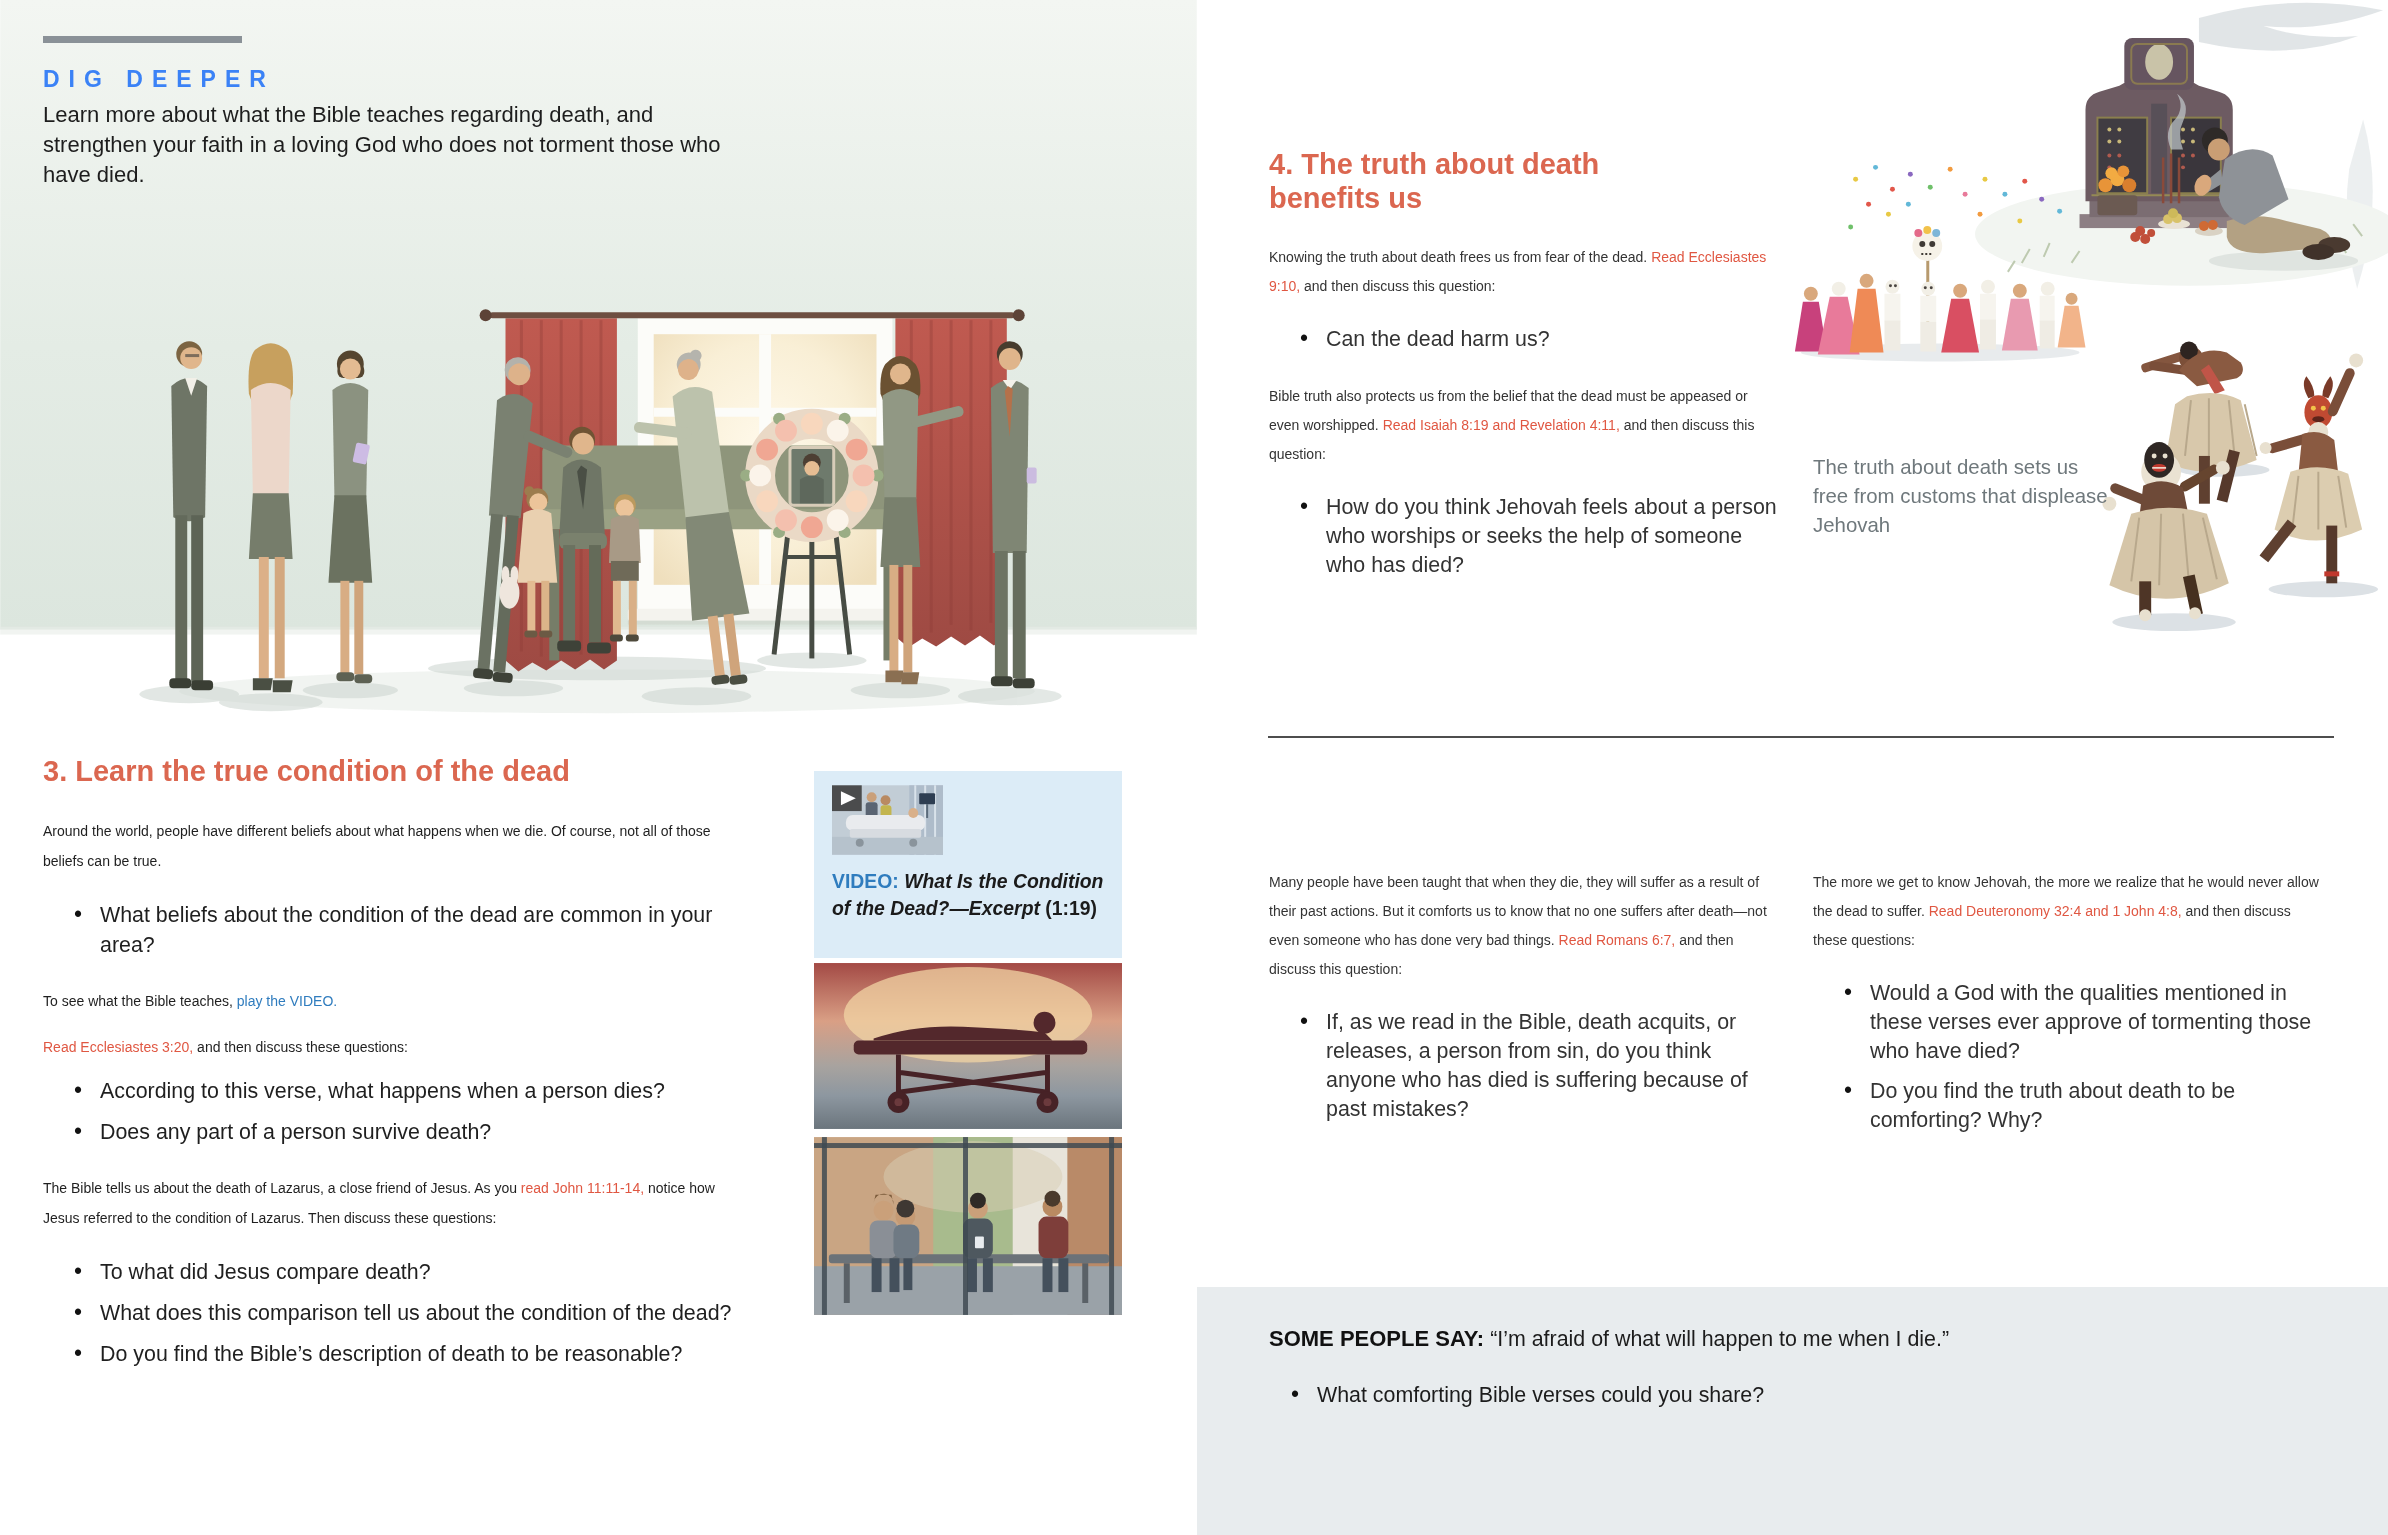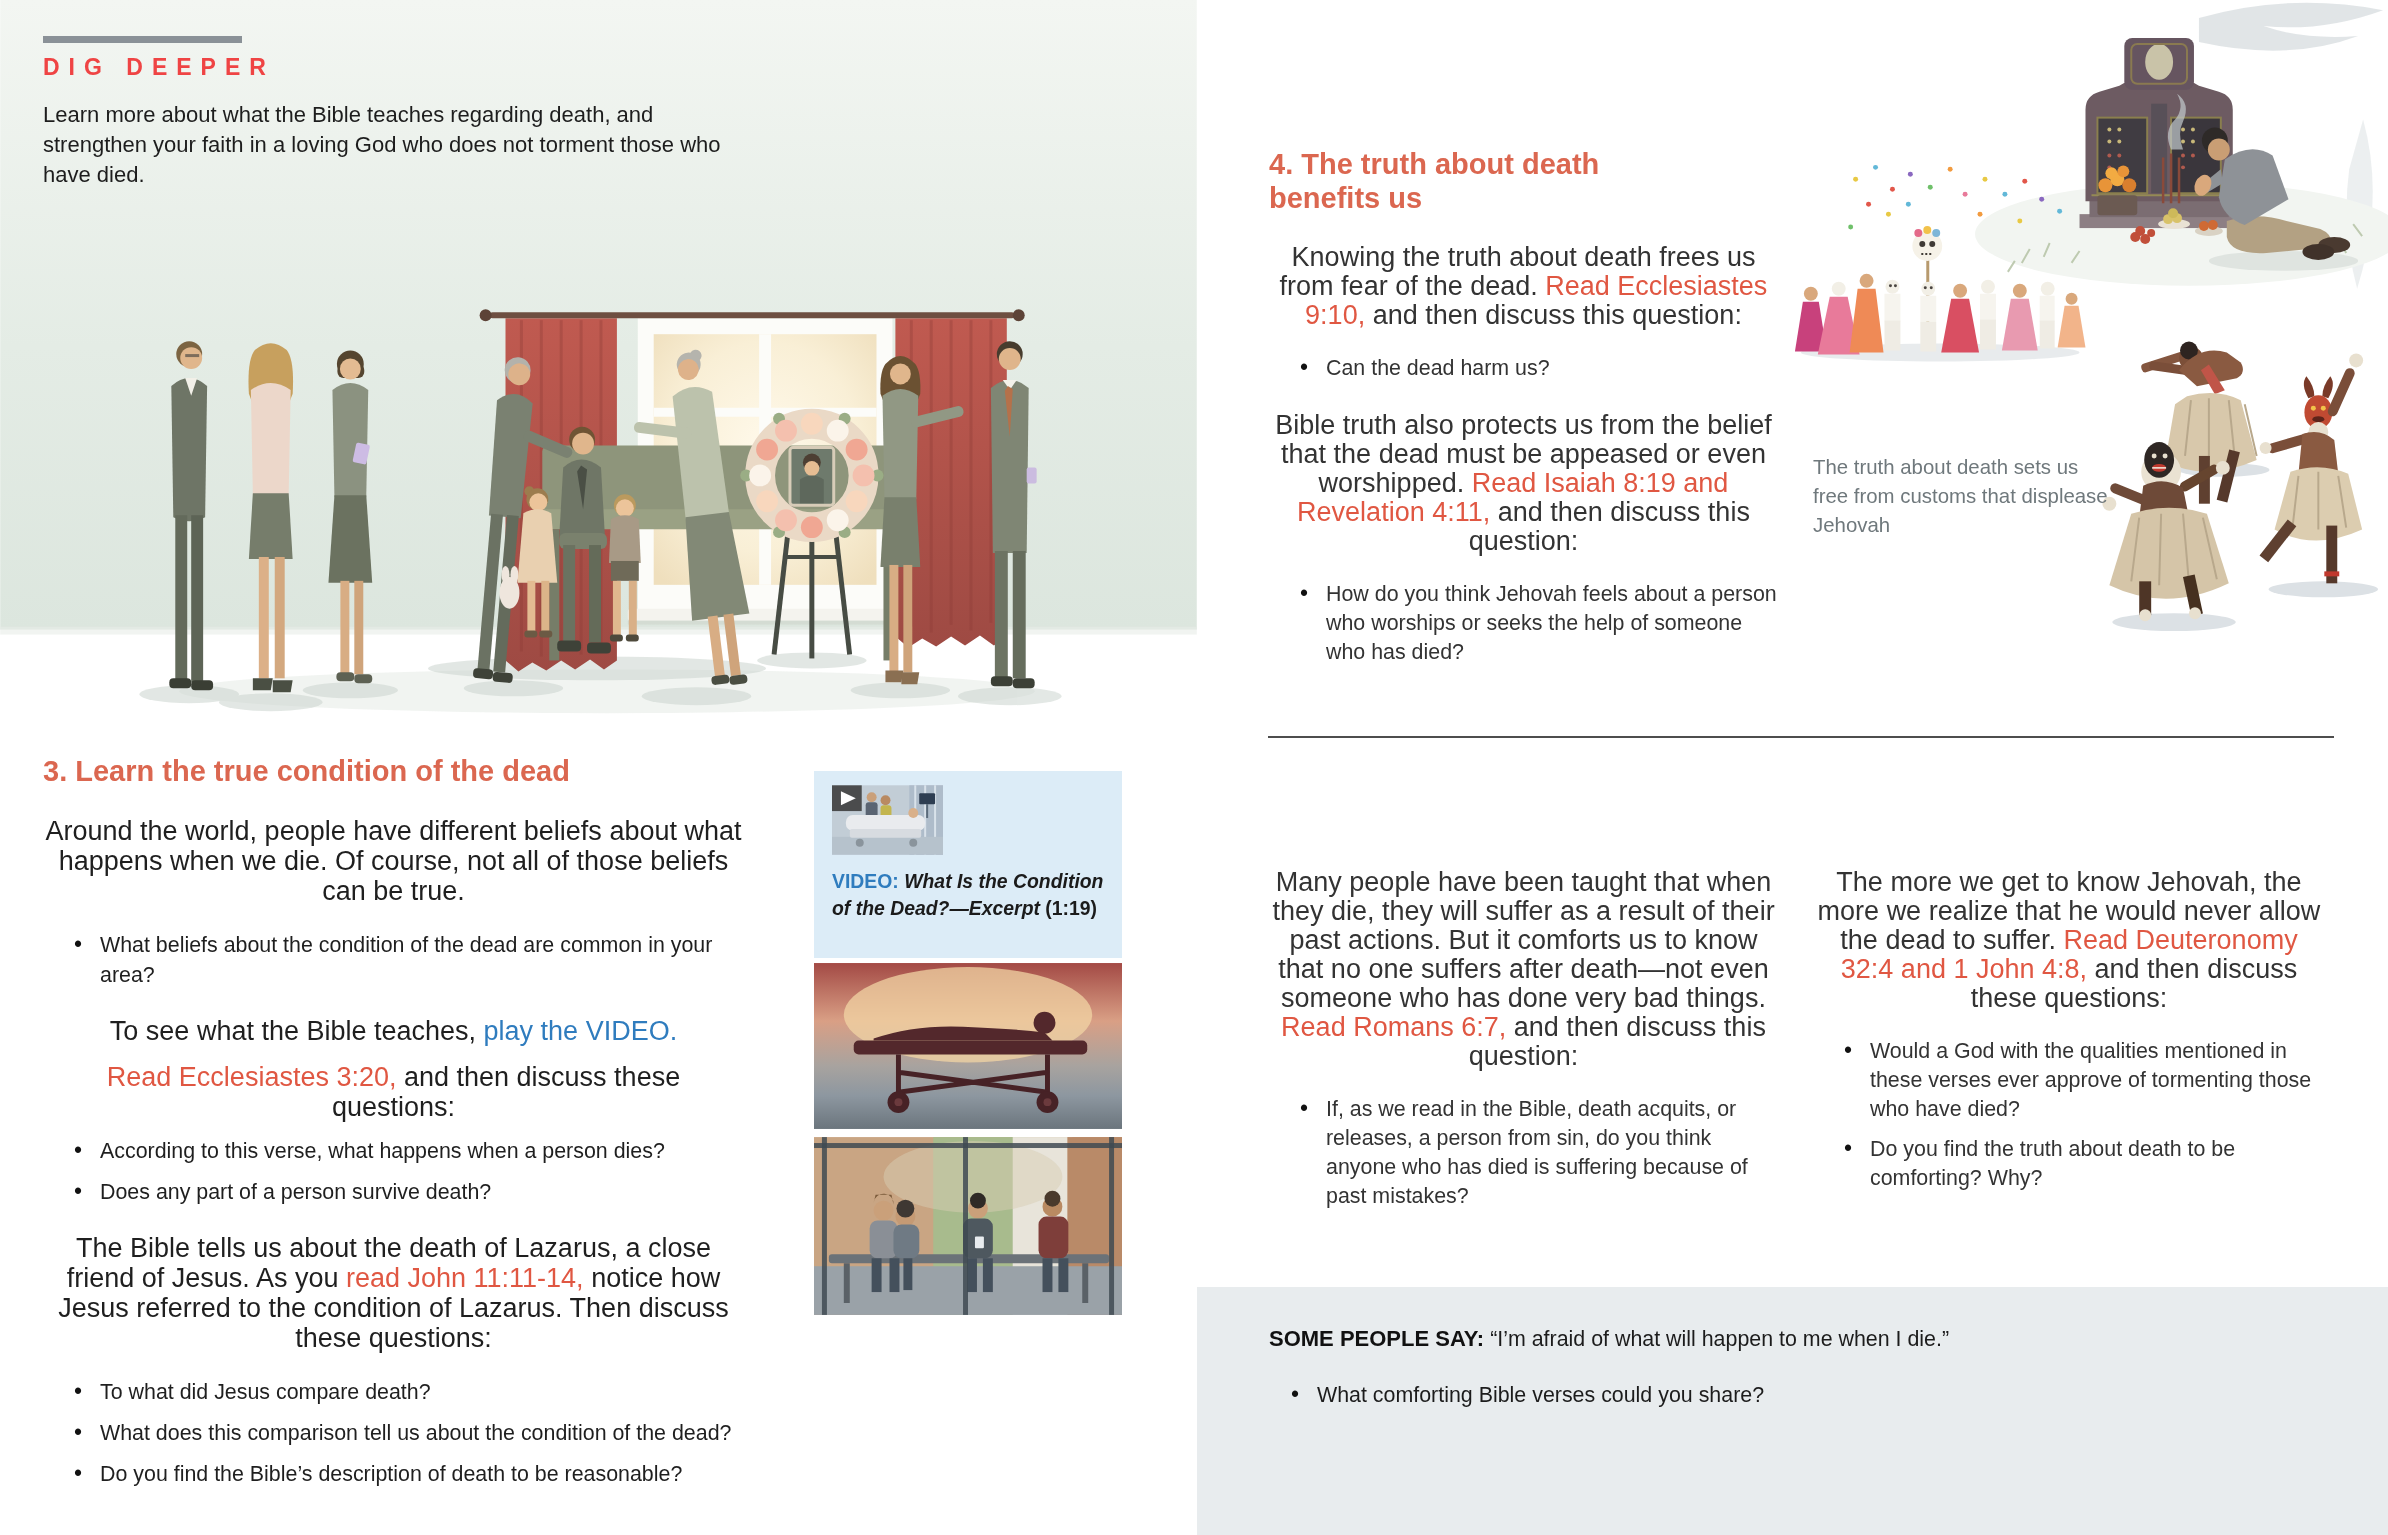--- a/index.html
+++ b/index.html
@@ -2,25 +2,25 @@
 <html><head>
 <meta charset="utf-8">
 <style>
   html,body{margin:0;padding:0;background:#ffffff;}
   .spread{position:relative;width:2388px;height:1535px;background:#ffffff;overflow:hidden;
           font-family:"Liberation Sans",sans-serif;color:#1f1f1f;}
   .abs{position:absolute;}
 
   
   .kicker-bar{width:199px;height:7px;background:#8a9197;}
-  .kicker{margin-top:11px;font-size:23px;font-weight:bold;letter-spacing:9px;color:#ef4444;}
+  .kicker{margin-top:23px;font-size:23px;font-weight:bold;letter-spacing:9px;color:#3b82f6;}
   .intro{font-size:22px;line-height:30px;color:#1d1d1d;}
 
   h2.sec{font-size:29px;line-height:34px;font-weight:bold;color:#db6750;margin:0;}
-  .col p{font-size:27px;line-height:30px;color:#1f1f1f;margin:0 0 24px 0;text-align:center;}
+  .col p{font-size:14px;line-height:30px;color:#1f1f1f;margin:0 0 24px 0;}
   .col.right-col p{line-height:29px;color:#333;}
   .bullets{margin:2px 0 26px 0;padding:0;list-style:none;}
   .bullets li{position:relative;padding-left:57px;margin:11px 0;font-size:21.4px;line-height:30px;color:#1f1f1f;}
   .right-col .bullets li{line-height:29px;color:#333;}
   .bullets li::before{content:"\2022";position:absolute;left:31px;top:-1px;font-size:23px;color:#111;}
   .link-red{color:#e05742;text-decoration:none;cursor:pointer;}
   .link-blue{color:#2f7cbe;font-weight:normal;text-decoration:none;cursor:pointer;}
 
   .videobox{width:308px;height:187px;background:#dcecf7;}
   .vthumb{position:absolute;left:18px;top:14px;width:111px;height:70px;cursor:pointer;}

